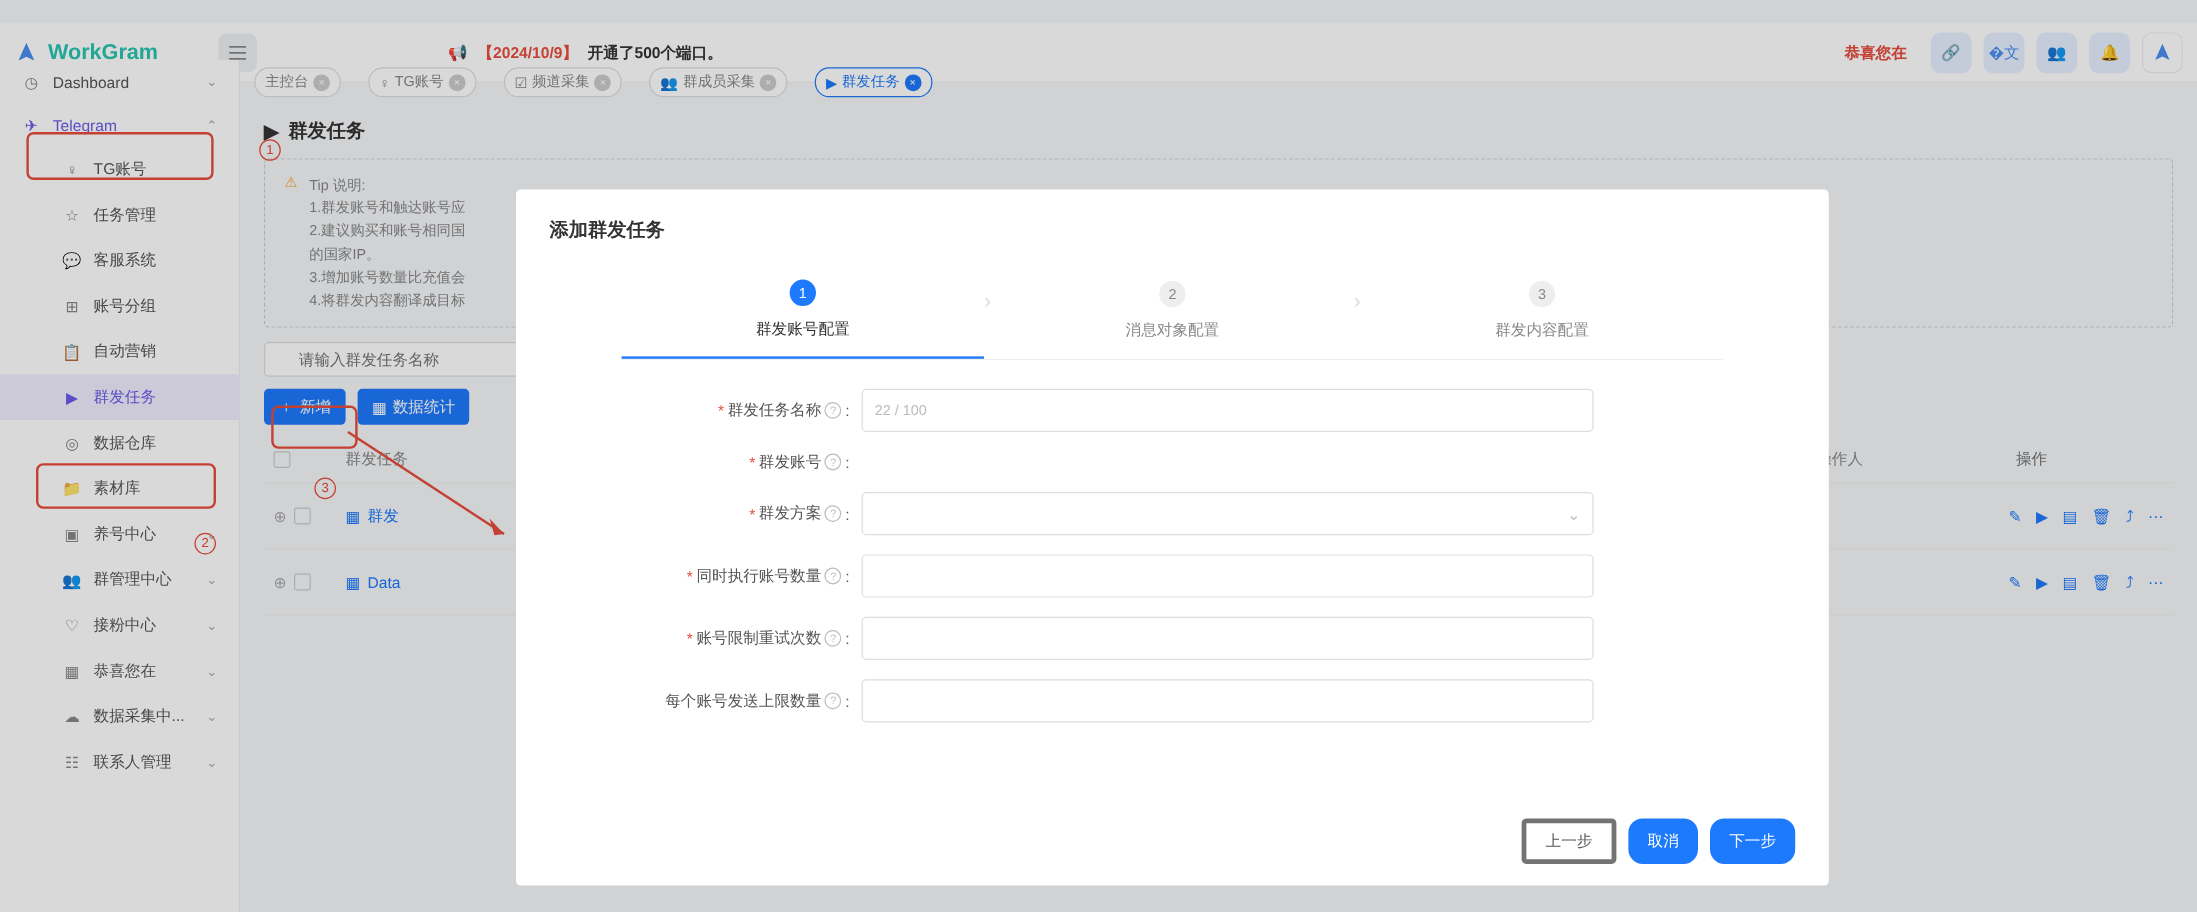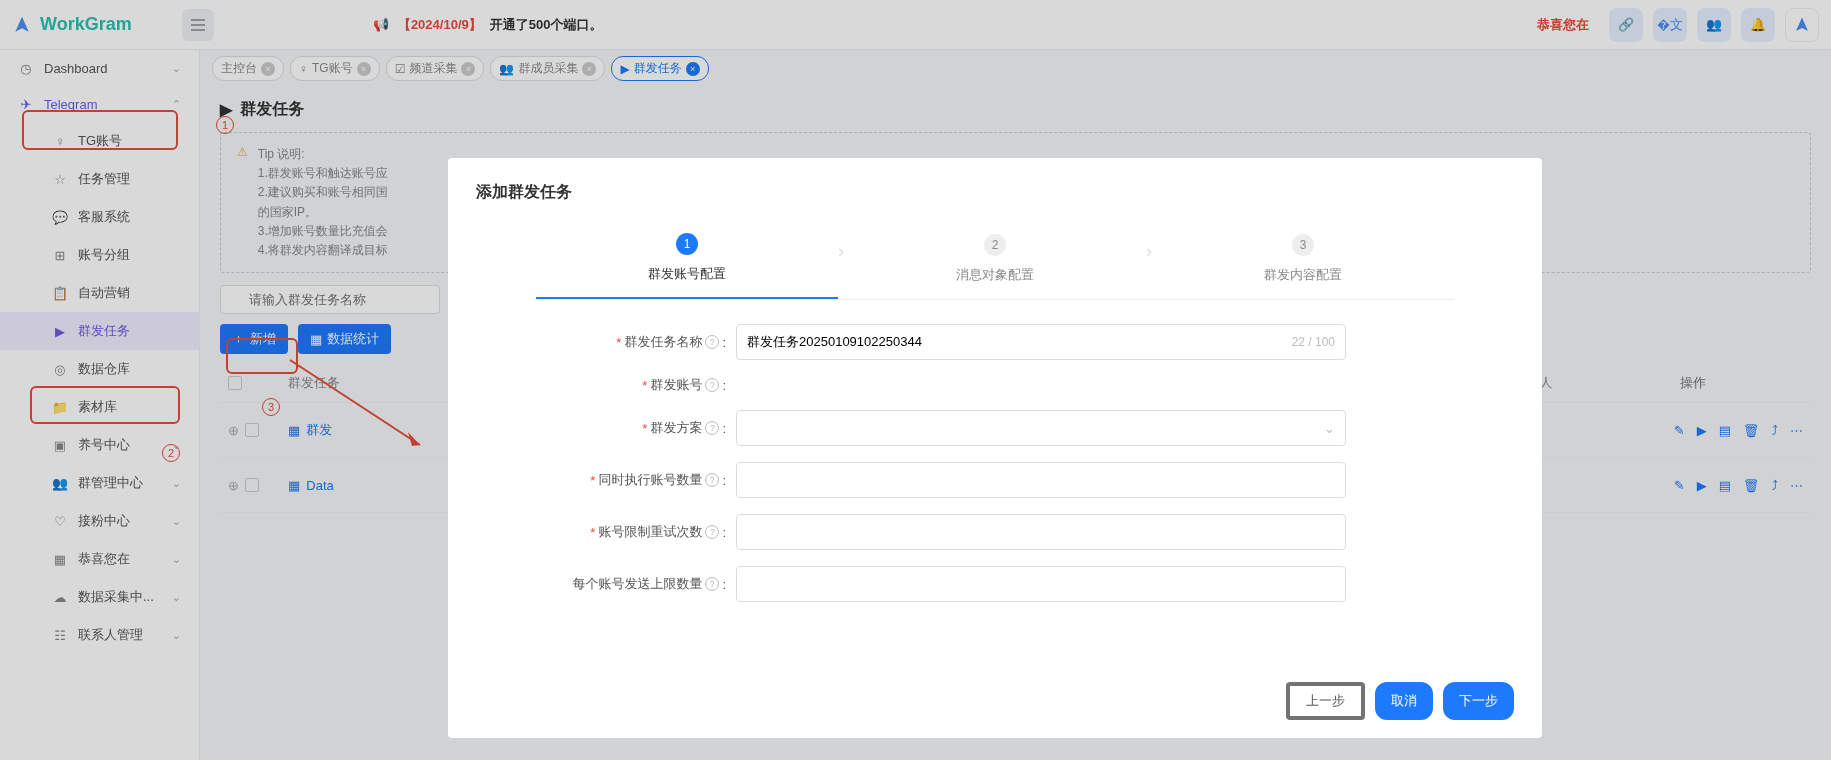--- a/index.html
+++ b/index.html
@@ -1,19 +1,19 @@
 <!DOCTYPE html>
 <html><head>
 <meta charset="utf-8">
 <style>
 * { box-sizing: border-box; margin: 0; padding: 0; }
 body { font-family: -apple-system, "Microsoft YaHei", Arial, sans-serif; font-size: 13px; color: #333; background: #f5f7fa; overflow: hidden; width: 1831px; height: 760px; position: relative; }
 
 
-.header { height: 50px; background: #fff; display: flex; align-items: center; padding: 0 12px; border-bottom: 1px solid #eee; }
+.header { height: 50px; background: #fff; display: flex; align-items: center; padding: 0 12px; border-bottom: 1px solid #eee; margin-top: 19px; }
 .logo { display: flex; align-items: center; gap: 8px; font-weight: 600; font-size: 18px; color: #28c3b0; }
 .logo-icon { width: 20px; height: 20px; }
 .menu-toggle { width: 32px; height: 32px; border-radius: 6px; background: #eef1f5; display: flex; align-items: center; justify-content: center; margin-left: 50px; cursor: pointer; }
 .announce { margin-left: 160px; display: flex; align-items: center; gap: 8px; font-size: 13px; }
 .announce .mega { color: #f5a623; }
 .announce .ann-date { color: #e74c3c; font-weight: 600; }
 .announce .ann-text { color: #333; font-weight: 600; }
 .congrats { margin-left: auto; color: #e74c3c; font-weight: 600; margin-right: 20px; }
 .header-icons { display: flex; gap: 10px; }
 .hicon { width: 34px; height: 34px; border-radius: 8px; background: #e8f0ff; display: flex; align-items: center; justify-content: center; color: #4a8ef0; cursor: pointer; }
@@ -29,21 +29,21 @@
 .nav-item.active { background: #f0edff; color: #6b5ce7; }
 .nav-icon { width: 16px; height: 16px; display: flex; align-items: center; justify-content: center; color: #888; }
 .nav-item.active-parent .nav-icon, .nav-item.active .nav-icon { color: #6b5ce7; }
 
 
 .red-box { position: absolute; border: 2px solid #e74c3c; border-radius: 6px; pointer-events: none; z-index: 5; }
 .red-circle { position: absolute; width: 18px; height: 18px; border: 1.5px solid #e74c3c; color: #e74c3c; border-radius: 50%; display: flex; align-items: center; justify-content: center; font-size: 11px; pointer-events: none; z-index: 5; }
 
 
 .main { position: absolute; left: 200px; top: 50px; right: 0; bottom: 0; padding: 6px 12px; }
-.tabs-row { display: flex; gap: 6px; align-items: center; }
+.tabs-row { display: flex; gap: 23px; align-items: center; }
 .tab-chip { display: flex; align-items: center; gap: 4px; padding: 3px 8px; border: 1px solid #ddd; border-radius: 12px; font-size: 12px; color: #888; background: #fff; cursor: pointer; }
 .tab-chip .x { width: 14px; height: 14px; border-radius: 50%; background: #ccc; color: #fff; display: flex; align-items: center; justify-content: center; font-size: 9px; }
 .tab-chip.active { border-color: #1e7afc; color: #1e7afc; }
 .tab-chip.active .x { background: #1e7afc; }
 
 .page-title { display: flex; align-items: center; gap: 8px; margin: 18px 8px 12px; font-size: 16px; font-weight: 600; }
 .tip-box { border: 1px dashed #ccc; border-radius: 4px; padding: 12px 16px; margin: 0 8px 12px; display: flex; gap: 10px; font-size: 12px; color: #888; }
 .tip-box .warn-icon { color: #f5a623; }
 .tip-lines div { line-height: 1.6; }
 
@@ -63,21 +63,21 @@
 .col-actions span { cursor: pointer; }
 .checkbox { width: 14px; height: 14px; border: 1px solid #ccc; border-radius: 2px; display: inline-block; }
 .expand-icon { color: #aaa; cursor: pointer; }
 .avatar-sm { width: 26px; height: 26px; background: #ddd; border-radius: 3px; }
 
 .pagination { display: flex; justify-content: space-around; margin: 30px 300px 0 auto; width: 400px; color: #bbb; }
 .pagination span { cursor: pointer; }
 
 
 .modal-overlay { position: absolute; inset: 0; background: rgba(0,0,0,0.15); z-index: 10; }
-.modal { position: absolute; left: 448px; top: 158px; width: 1094px; height: 580px; background: #fff; border-radius: 4px; padding: 24px 28px 18px; z-index: 11; display: flex; flex-direction: column; }
+.modal { position: absolute; left: 430px; top: 158px; width: 1094px; height: 580px; background: #fff; border-radius: 4px; padding: 24px 28px 18px; z-index: 11; display: flex; flex-direction: column; }
 .modal-title { font-size: 16px; font-weight: 600; margin-bottom: 24px; }
 .steps { display: flex; align-items: center; margin: 6px 60px 0; border-bottom: 1px solid #eee; padding-bottom: 0; }
 .step { flex: 1; text-align: center; padding-bottom: 14px; position: relative; }
 .step-num { width: 22px; height: 22px; border-radius: 50%; display: inline-flex; align-items: center; justify-content: center; font-size: 12px; margin-bottom: 10px; }
 .step.active .step-num { background: #1e7afc; color: #fff; }
 .step:not(.active) .step-num { background: #eee; color: #888; }
 .step-label { font-size: 13px; color: #888; text-align: center; }
 .step.active .step-label { color: #333; }
 .step.active { border-bottom: 2px solid #1e7afc; }
 .step-arrow { color: #ddd; font-size: 18px; align-self: flex-start; margin-top: 8px; }
@@ -350,21 +350,20 @@
     <div class="step-arrow">›</div>
     <div class="step"><div class="step-num">2</div><div class="step-label">消息对象配置</div></div>
     <div class="step-arrow">›</div>
     <div class="step"><div class="step-num">3</div><div class="step-label">群发内容配置</div></div>
   </div>
 
   <div class="form">
     <div class="form-row">
       <div class="form-label"><span class="req">*</span><span>群发任务名称</span><span class="q">?</span>:</div>
       <div class="form-input">
-        <input value="群发任务20250109102250344" style="">
         <span class="counter">22 / 100</span>
       </div>
     </div>
     <div class="form-row">
       <div class="form-label"><span class="req">*</span><span>群发账号</span><span class="q">?</span>:</div>
     </div>
     <div class="form-row">
       <div class="form-label"><span class="req">*</span><span>群发方案</span><span class="q">?</span>:</div>
       <div class="form-input">
           <span></span>

